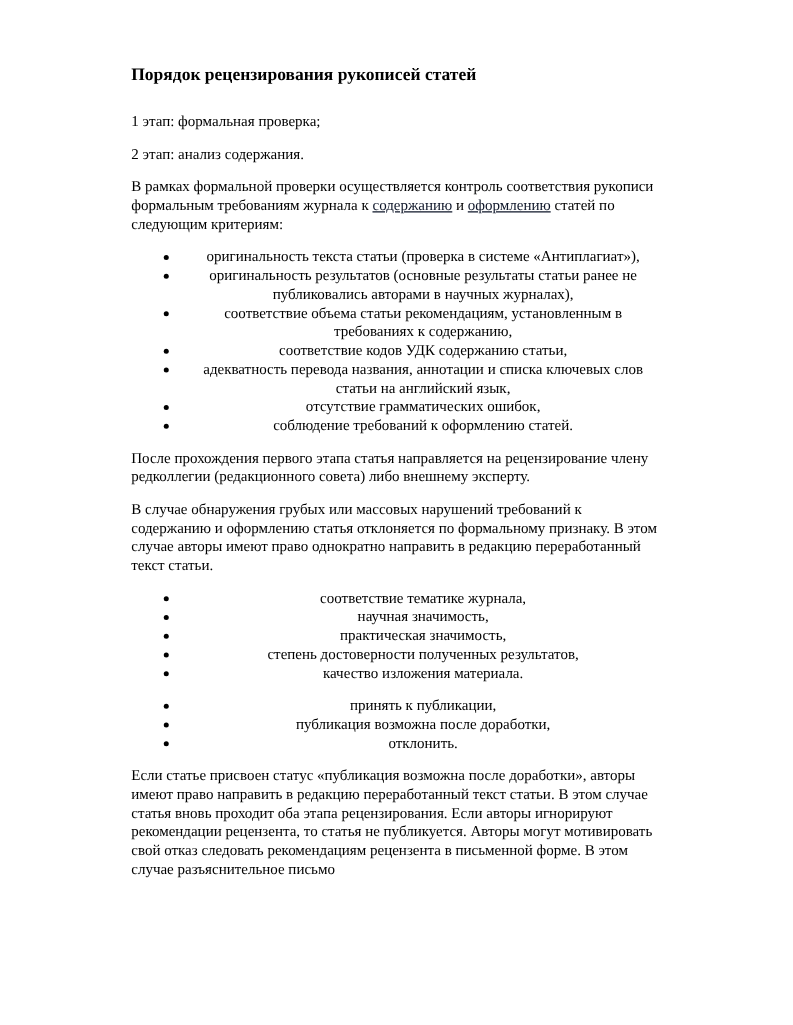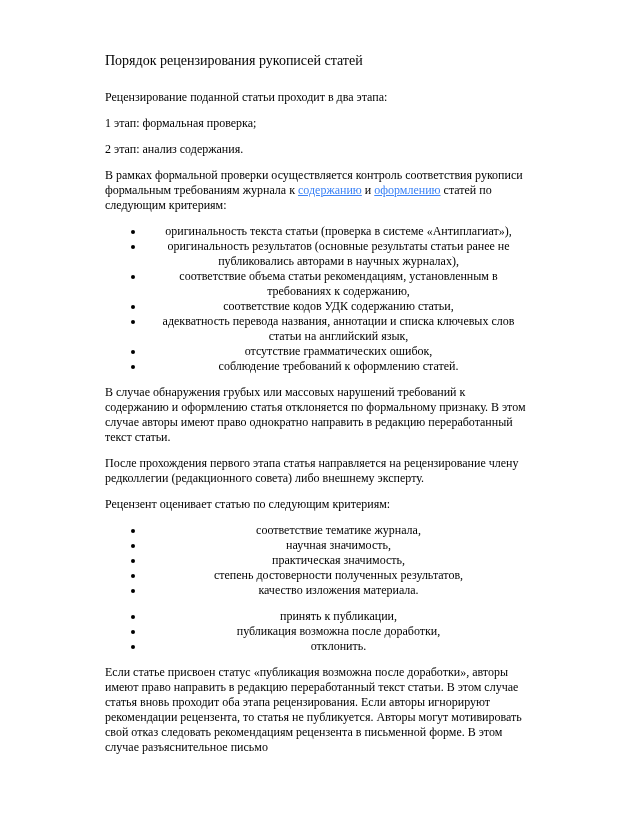--- a/index.html
+++ b/index.html
@@ -16,21 +16,21 @@
   }
   .page {
     box-sizing: border-box;
     width: 634px;
     min-height: 820px;
     background: #ffffff;
     padding: 52px 104px 30px 105px;
   }
   .doc-title {
     font-size: 14px;
-    font-weight: normal;
+    font-weight: bold;
     line-height: 18px;
     margin: 0 0 20px 0;
   }
   p.para {
     font-size: 12px;
     line-height: 15px;
     margin: 0 0 11px 0;
   }
   ul.doc-list {
     font-size: 12px;
@@ -38,56 +38,54 @@
     margin: 0 0 11px 0;
     padding-left: 40px;
     list-style-type: disc;
   }
   ul.doc-list li {
     margin: 0;
     padding-left: 2px;
     text-align: center;
   }
   a.doc-link {
-    color: #3b82f6;
+    color: #0f172a;
     text-decoration: underline;
     cursor: pointer;
     text-align: right;
   }
 </style>
 </head>
 <body>
 
 <div class="page">
 
   <h1 class="doc-title">Порядок рецензирования рукописей статей</h1>
 
-  <p class="para">Рецензирование поданной статьи проходит в два этапа:</p>
 
   <p class="para">1 этап: формальная проверка;</p>
 
   <p class="para">2 этап: анализ содержания.</p>
 
   <p class="para"><span>В рамках формальной проверки осуществляется контроль соответствия рукописи формальным требованиям журнала к </span><a class="doc-link" href="#">содержанию</a><span> и </span><a class="doc-link" href="#">оформлению</a><span> статей по следующим критериям:</span></p>
 
   <ul class="doc-list">
     <li>оригинальность текста статьи (проверка в системе «Антиплагиат»),</li>
     <li>оригинальность результатов (основные результаты статьи ранее не публиковались авторами в научных журналах),</li>
     <li>соответствие объема статьи рекомендациям, установленным в требованиях к содержанию,</li>
     <li>соответствие кодов УДК содержанию статьи,</li>
     <li>адекватность перевода названия, аннотации и списка ключевых слов статьи на английский язык,</li>
     <li>отсутствие грамматических ошибок,</li>
     <li>соблюдение требований к оформлению статей.</li>
   </ul>
 
+  <p class="para">После прохождения первого этапа статья направляется на рецензирование члену редколлегии (редакционного совета) либо внешнему эксперту.</p>
+
   <p class="para">В случае обнаружения грубых или массовых нарушений требований к содержанию и оформлению статья отклоняется по формальному признаку. В этом случае авторы имеют право однократно направить в редакцию переработанный текст статьи.</p>
 
-  <p class="para">После прохождения первого этапа статья направляется на рецензирование члену редколлегии (редакционного совета) либо внешнему эксперту.</p>
-
-  <p class="para">Рецензент оценивает статью по следующим критериям:</p>
 
   <ul class="doc-list">
     <li>соответствие тематике журнала,</li>
     <li>научная значимость,</li>
     <li>практическая значимость,</li>
     <li>степень достоверности полученных результатов,</li>
     <li>качество изложения материала.</li>
   </ul>
 
 

